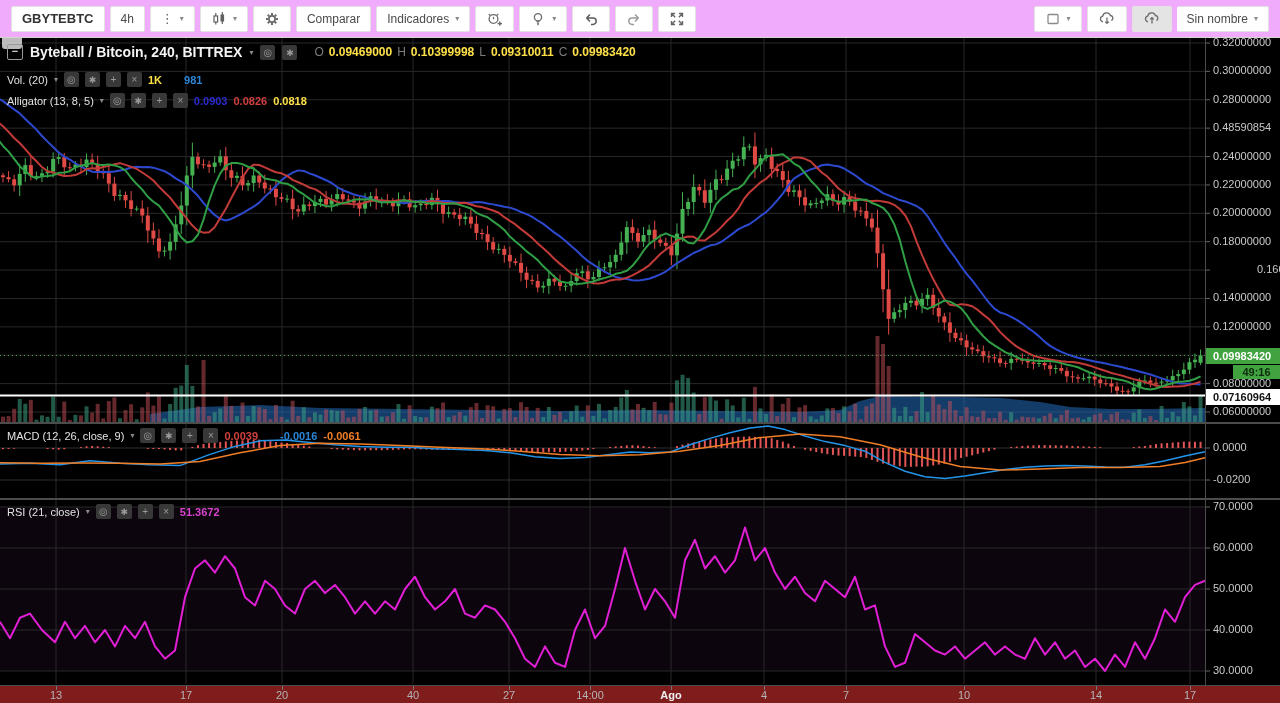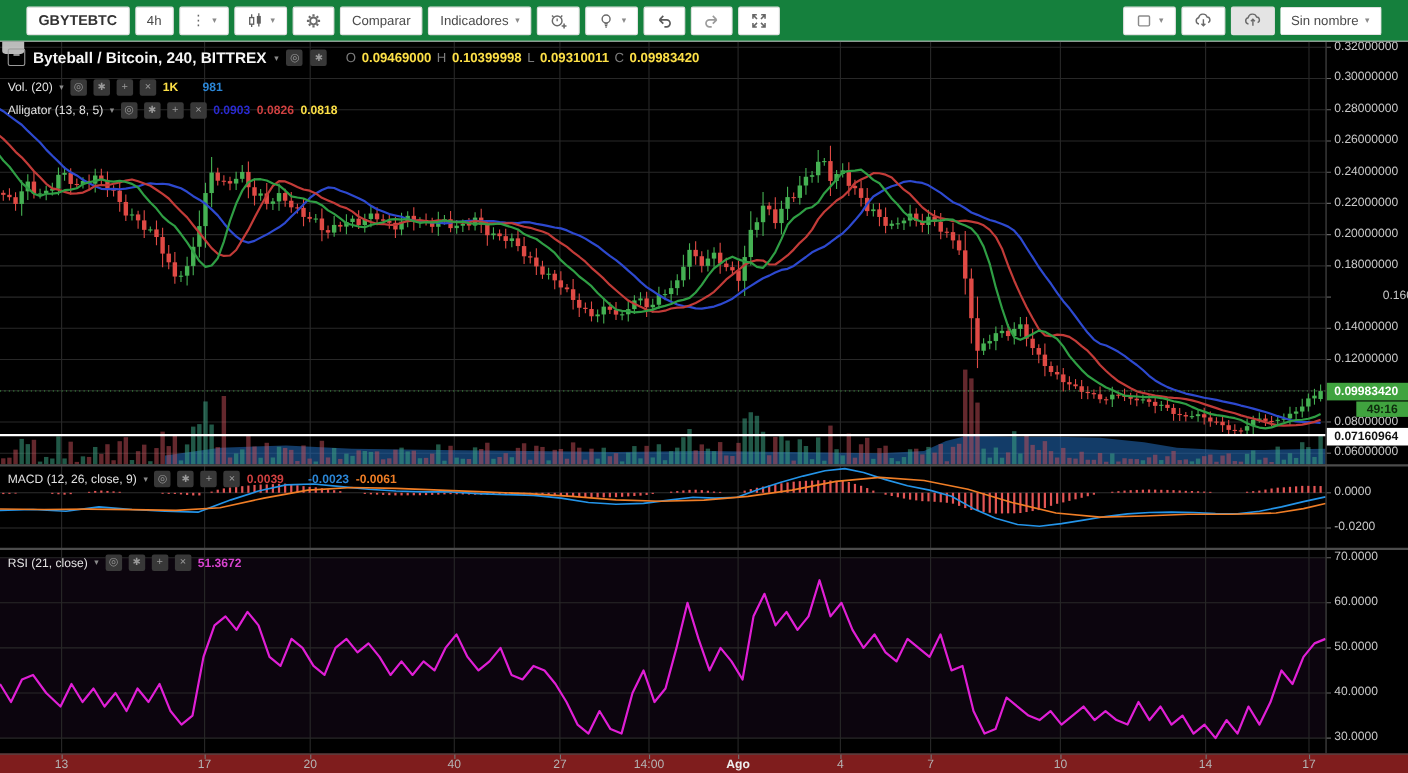--- a/index.html
+++ b/index.html
@@ -1,19 +1,19 @@
 <!DOCTYPE html>
 <html><head>
 <meta charset="utf-8">
 <style>
   html,body{margin:0;padding:0;background:#000;width:1280px;height:703px;overflow:hidden;
     font-family:"Liberation Sans","DejaVu Sans",sans-serif;}
   
-  #toolbar{position:absolute;top:0;left:0;width:1280px;height:38px;background:#15803d;
-    border-bottom:1px solid #d5d5d5;display:flex;align-items:center;padding:0 24px;box-sizing:border-box;gap:5px;}
+  #toolbar{position:absolute;top:0;left:0;width:1280px;height:38px;background:#f0abfc;
+    border-bottom:1px solid #d5d5d5;display:flex;align-items:center;padding:0 11px;box-sizing:border-box;gap:5px;}
   .tbtn{height:26px;display:flex;align-items:center;gap:6px;padding:0 10px;border:1px solid #e2e2e2;
     border-radius:2px;background:#fff;color:#4a4a4a;font-size:12px;cursor:pointer;box-sizing:border-box;white-space:nowrap;}
   .tbtn.sym{font-weight:bold;font-size:13px;color:#333;min-width:86px;}
   .tbtn.active{background:#e4e4e4;}
   .caret{font-size:8px;color:#8a8a8a;}
   .kebab{font-size:13px;color:#666;letter-spacing:0;}
   .tb-right{margin-left:auto;display:flex;align-items:center;gap:5px;}
   .tbtn svg{display:block;}
   
   #chart{position:absolute;top:38px;left:0;width:1280px;height:647px;background:#000;}
@@ -1139,42 +1139,42 @@
   </div>
 
   <div class="lrow" style="top:390px;">
     <span class="lbl">MACD (12, 26, close, 9)</span>
     <span class="lcaret">▾</span>
     <span class="lbtn icon-eye"></span>
     <span class="lbtn icon-gear"></span>
     <span class="lbtn icon-plus"></span>
     <span class="lbtn icon-close"></span>
     <span class="v-red">0.0039</span>
-    <span class="v-blue">-0.0023</span>
+    <span class="v-blue">-0.0016</span>
     <span class="v-orange">-0.0061</span>
   </div>
 
   <div class="lrow" style="top:466px;">
     <span class="lbl">RSI (21, close)</span>
     <span class="lcaret">▾</span>
     <span class="lbtn icon-eye"></span>
     <span class="lbtn icon-gear"></span>
     <span class="lbtn icon-plus"></span>
     <span class="lbtn icon-close"></span>
     <span class="v-magenta">51.3672</span>
   </div>
 
   <div id="price-axis">
     <div class="badge price">0.09983420</div>
     <div class="badge countdown">49:16</div>
     <div class="badge level">0.07160964</div>
   <div class="plabel" style="top: -2px;">0.32000000</div>
       <div class="plabel" style="top: 26.3846px;">0.30000000</div>
       <div class="plabel" style="top: 54.7692px;">0.28000000</div>
-      <div class="plabel" style="top: 83.1538px;">0.26000000</div>
+      <div class="plabel" style="top: 83.1538px;">0.48590854</div>
       <div class="plabel" style="top: 111.538px;">0.24000000</div>
       <div class="plabel" style="top: 139.923px;">0.22000000</div>
       <div class="plabel" style="top: 168.308px;">0.20000000</div>
       <div class="plabel" style="top: 196.692px;">0.18000000</div>
       <div class="plabel" style="top: 225.077px; padding-left: 44px;">0.16000000</div>
       <div class="plabel" style="top: 253.461px;">0.14000000</div>
       <div class="plabel" style="top: 281.846px;">0.12000000</div>
       <div class="plabel" style="top: 338.615px;">0.08000000</div>
       <div class="plabel" style="top: 367px;">0.06000000</div>
       <div class="plabel" style="top: 403px;">0.0000</div>

